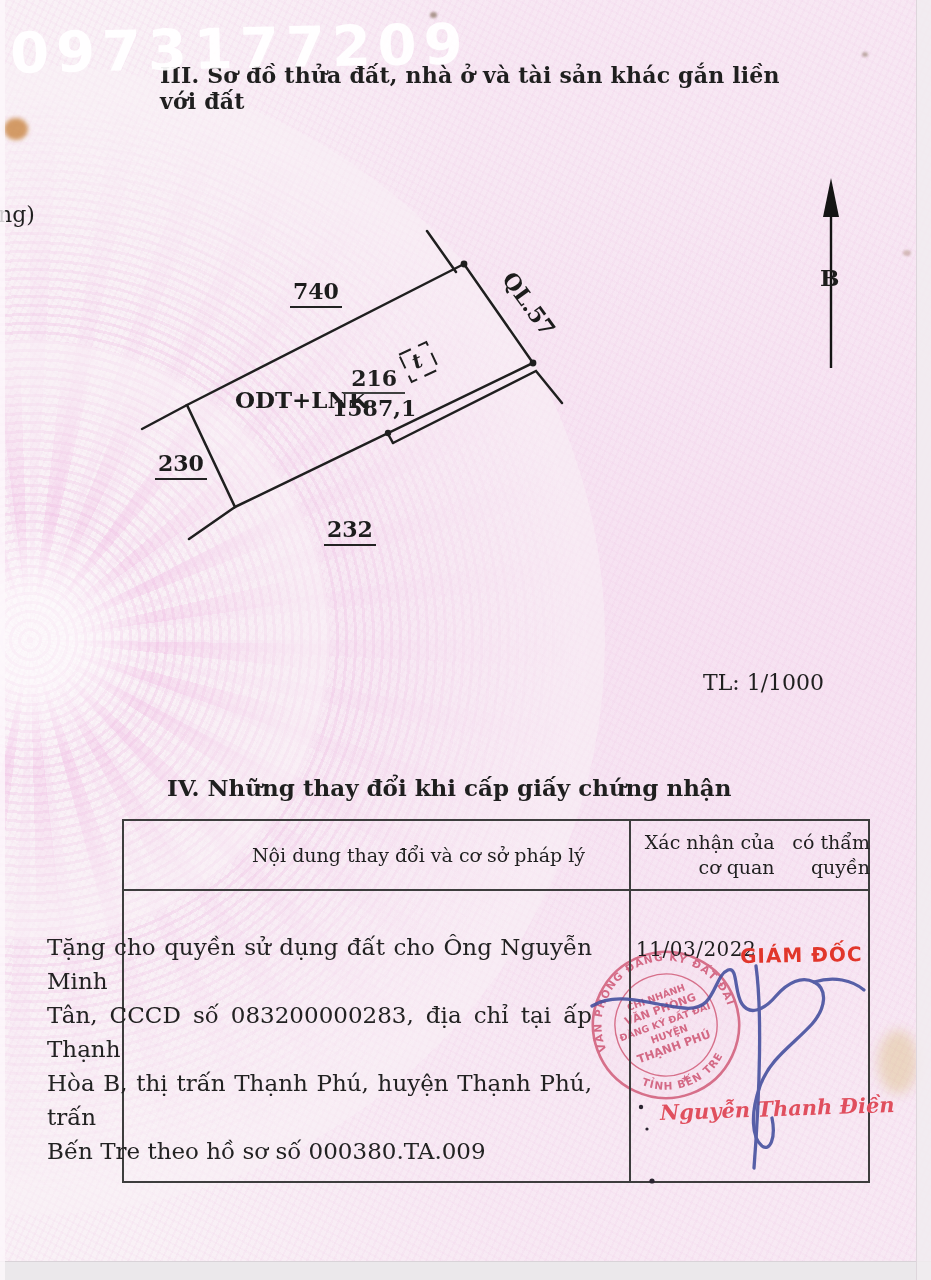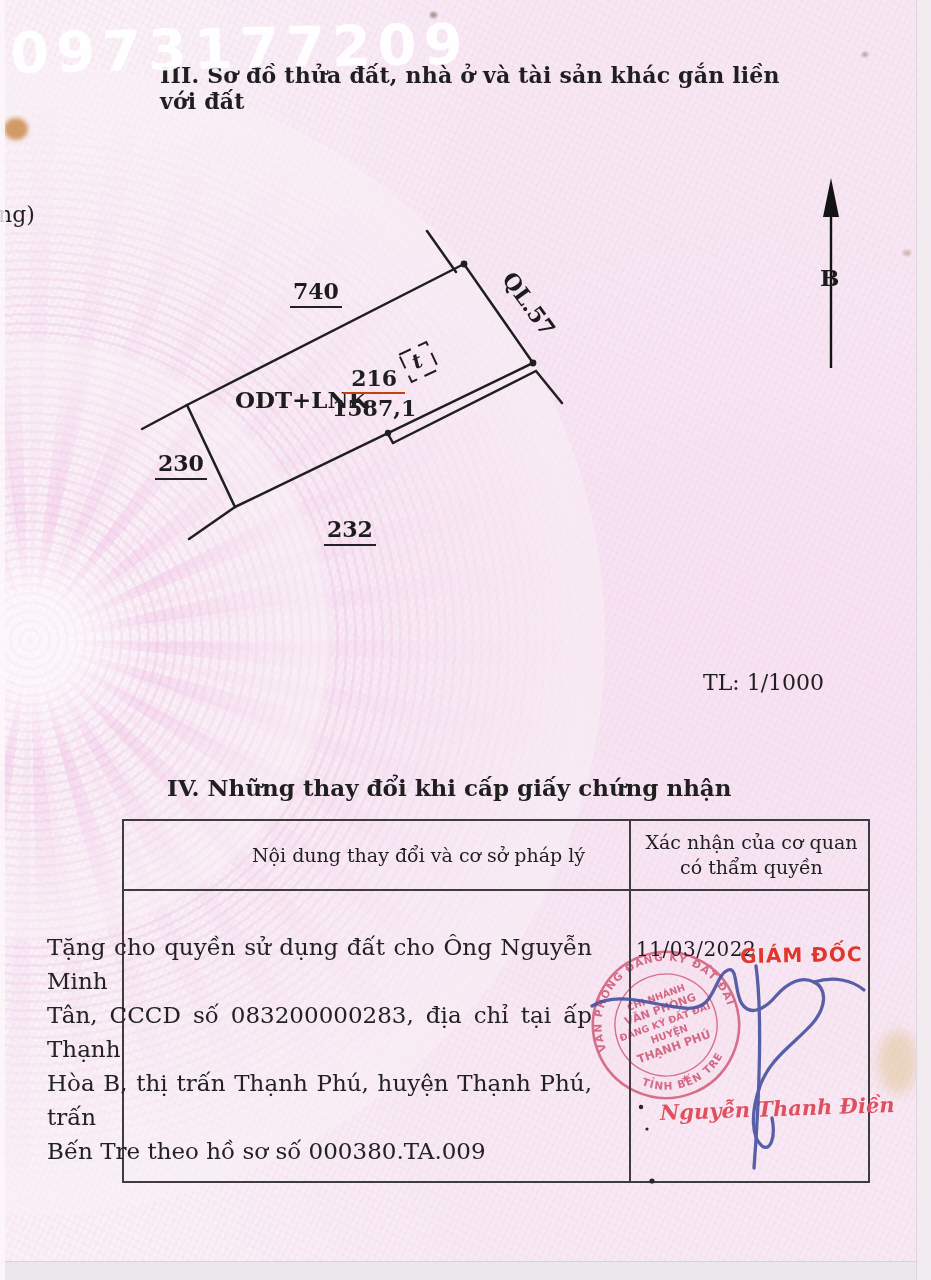--- a/index.html
+++ b/index.html
@@ -68,43 +68,43 @@
   .scale-label{position:absolute;left:703px;top:670px;z-index:4;font-size:22px;font-weight:normal;}
   
   .dlabel{position:absolute;z-index:4;font-size:22px;font-weight:600;color:#1c1c1c;}
   .underlined{border-bottom:2px solid #222;padding:0 3px 2px 3px;}
   .lbl-740{left:290px;top:278px;}
   .lbl-230{left:155px;top:450px;}
   .lbl-232{left:324px;top:516px;}
   .lbl-ql57{left:494px;top:288px;width:66px;text-align:center;transform:rotate(54deg);font-weight:600;}
   .lbl-odtlnk{left:235px;top:386px;font-size:23px;font-weight:700;}
   .fraction{position:absolute;left:332px;top:366px;z-index:4;text-align:center;font-weight:700;font-size:22px;line-height:1.1;}
-  .fraction .num{display:inline-block;border-bottom:2px solid #c2410c;padding:0 8px 2px 8px;}
+  .fraction .num{display:inline-block;border-bottom:2px solid #404040;padding:0 8px 2px 8px;}
   .fraction .den{display:block;padding-top:2px;}
   .lbl-b{left:820px;top:264px;font-size:23px;font-weight:700;}
   .tbox{
     position:absolute;left:402px;top:346px;width:30px;height:30px;z-index:4;
     transform:rotate(-25deg);
     font-style:italic;font-size:20px;font-weight:600;
     display:flex;align-items:center;justify-content:center;
   }
   
   .table-frame{position:absolute;left:122px;top:819px;width:748px;height:364px;z-index:2;}
   .table-frame .outer{position:absolute;inset:0;border:2px solid #3d3d3d;}
   .table-frame .vdiv{position:absolute;left:507px;top:0;bottom:0;width:2px;background:#3d3d3d;}
   .table-frame .hdiv{position:absolute;left:0;right:0;top:70px;height:2px;background:#3d3d3d;}
   .th-left{
     position:absolute;left:124px;top:821px;width:589px;height:68px;z-index:3;
     display:flex;align-items:center;justify-content:center;
     font-size:19px;
   }
   .th-right{
     position:absolute;left:633px;top:821px;width:237px;height:68px;z-index:3;
-    display:flex;flex-direction:column;align-items:center;justify-content:center;
-    font-size:19px;line-height:1.3;text-align:left;
+    display:flex;flex-direction:row;align-items:center;justify-content:center;
+    font-size:19px;line-height:1.3;text-align:right;
   }
   .change-text{
     position:absolute;left:47px;top:930px;width:545px;z-index:4;
     font-size:23px;line-height:34px;color:#222;
   }
   .change-text .jline{text-align:justify;text-align-last:justify;}
   .change-text .lline{text-align:left;}
   .conf-date{position:absolute;left:636px;top:937px;z-index:4;font-size:20px;letter-spacing:.5px;color:#1d1d1d;}
   .conf-title{
     position:absolute;left:740px;top:943px;z-index:4;white-space:nowrap;

